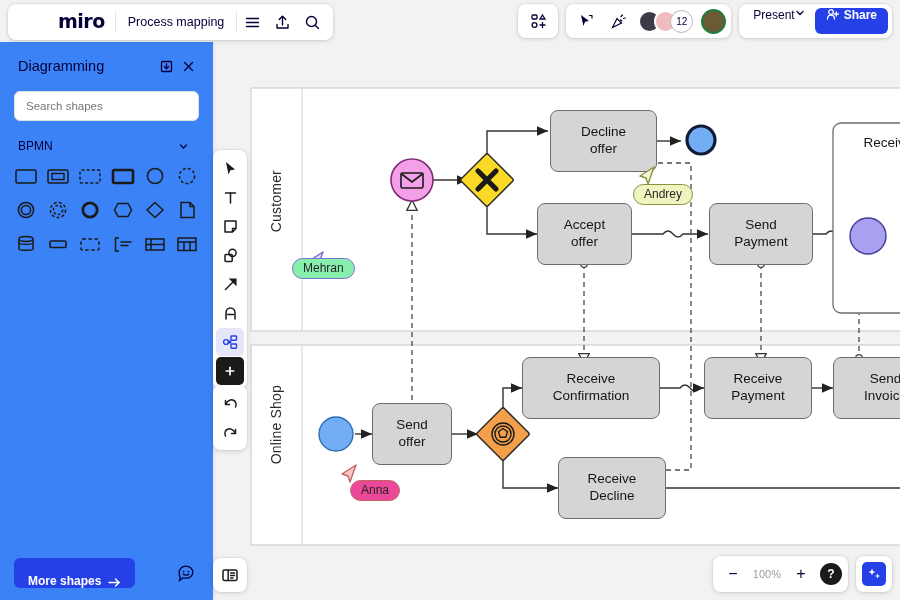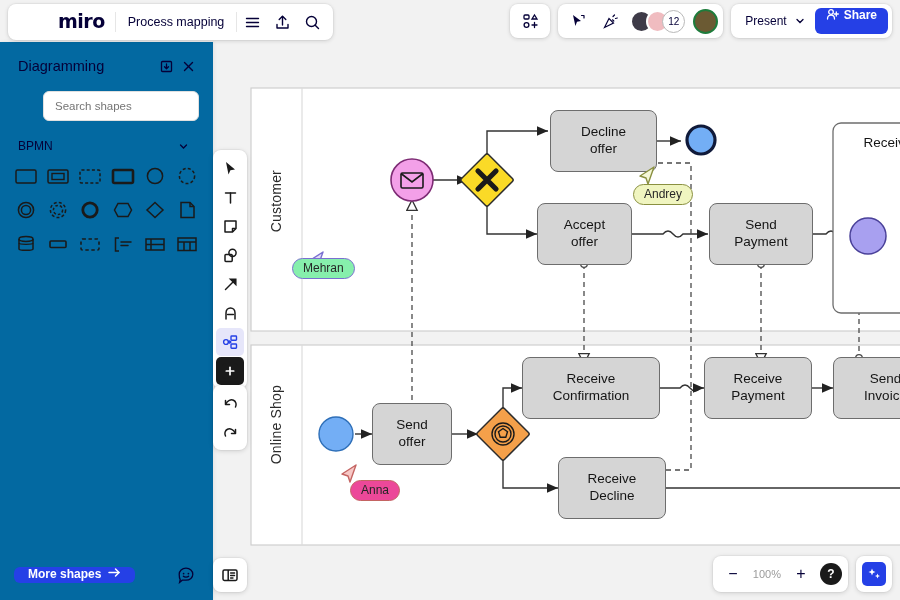--- a/index.html
+++ b/index.html
@@ -56,43 +56,43 @@
   }
   .av-stack { display: flex; align-items: center; margin: 0 3px; justify-content: center; }
   .av-stack > * { margin-left: -7px; }
   .av-stack > *:first-child { margin-left: 0; }
   .av-count {
     width: 23px; height: 23px; border-radius: 50%; background: #fff;
     border: 1.4px solid #b9b9b9; font-size: 10px; color: #050038;
     display: flex; align-items: center; justify-content: center; font-weight: 500;
   }
   .present-btn {
-    display: flex; align-items: center; gap: 8px; height: 26px;
+    display: flex; align-items: flex-start; height: 26px;
     padding: 0 8px 0 10px; border-radius: 6px; font-size: 12px; color: #050038;
     cursor: pointer;
   }
   .share-btn {
     display: flex; align-items: flex-start; gap: 5px; height: 26px;
     padding: 0 11px; border-radius: 6px; background: #2540e6;
     font-size: 12px; font-weight: 600; color: #fff; cursor: pointer;
   }
 
   
   .panel {
     position: absolute; left: 0; top: 42px; width: 213px; height: 558px;
-    background: #0369a1; z-index: 30;
+    background: #3b82f6; z-index: 30;
     box-shadow: 1px 0 4px rgba(0,0,0,.07);
     display: flex; flex-direction: column;
   }
   .panel-head {
     display: flex; align-items: center; padding: 13px 14px 8px 18px;
   }
   .panel-title { font-size: 14.5px; color: #050038; flex: 1; }
   .panel-head .pi { width: 22px; height: 22px; display:flex;align-items:center;justify-content:center; cursor:pointer;border-radius:4px; }
-  .search-wrap { padding: 6px 14px 10px 14px; margin-left: 29px; }
+  .search-wrap { padding: 6px 14px 10px 14px; }
   .search-box {
     width: 100%; height: 30px; border: 1px solid #e0e0e0; border-radius: 6px;
     font-size: 11.5px; color: #9b9b9b; padding: 0 11px;
     font-family: "Liberation Sans", sans-serif; outline: none; background:#fff;
   }
   .sec-head {
     display: flex; align-items: center; padding: 8px 24px 4px 18px; cursor: pointer;
   }
   .sec-title { font-size: 12px; color: #050038; flex: 1; }
   .shape-grid {
@@ -101,22 +101,22 @@
   }
   .shape-cell {
     height: 30px; display: flex; align-items: center; justify-content: center;
     cursor: pointer; border-radius: 5px;
   }
   .panel-foot {
     margin-top: auto; padding: 12px 14px; display: flex; align-items: center;
   }
   .more-shapes {
     background: #2540e6; color: #fff; font-size: 12px; font-weight: 600;
-    border-radius: 6px; height: 16px; padding: 0 14px;
-    display: flex; align-items: flex-start; gap: 7px; cursor: pointer;
+    border-radius: 6px; height: 30px; padding: 0 14px;
+    display: flex; align-items: flex-end; gap: 7px; cursor: pointer;
   }
   .feedback-ic { margin-left: auto; width: 26px; height: 26px; display:flex;align-items:center;justify-content:center;cursor:pointer;border-radius:5px;}
 
   
   .vtool {
     position: absolute; left: 213px; top: 150px; width: 34px;
     background: #fff; border-radius: 8px; z-index: 32;
     box-shadow: 0 1px 5px rgba(0,0,0,.15), 0 0 0 1px rgba(0,0,0,.03);
     padding: 4px 0; display: flex; flex-direction: column; align-items: center; gap: 1px;
   }

